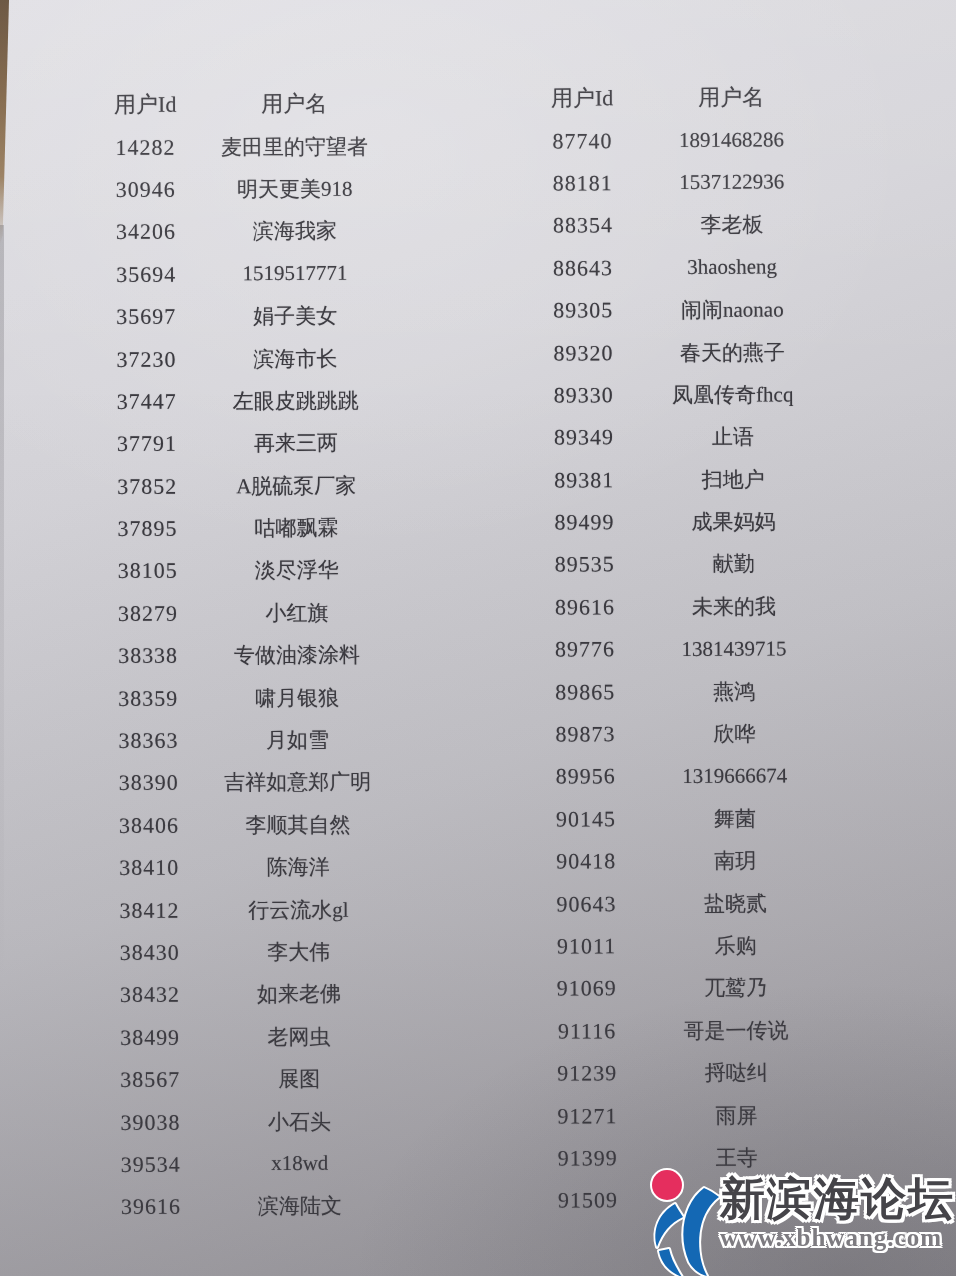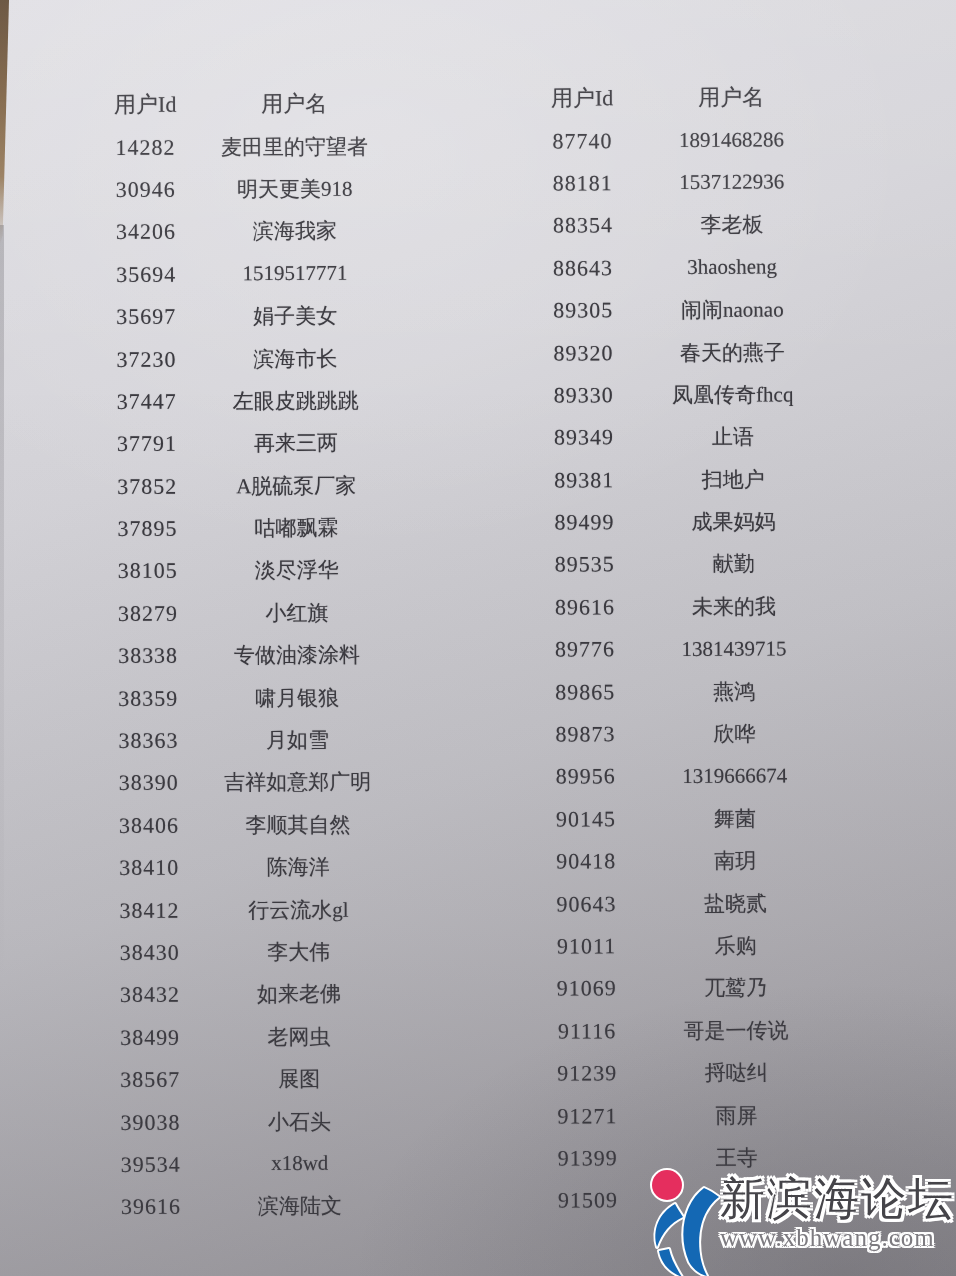--- a/index.html
+++ b/index.html
@@ -48,27 +48,27 @@
     position:absolute;inset:0;pointer-events:none;
     background:
       radial-gradient(ellipse 700px 420px at 88% 100%, rgba(55,53,60,0.20), rgba(55,53,60,0) 70%),
       linear-gradient(to bottom, rgba(255,255,255,0.10), rgba(0,0,0,0) 30%, rgba(74,72,79,0.10) 72%, rgba(64,62,69,0.20) 100%);
   }
   
   .watermark{position:absolute;left:636px;top:1154px;width:320px;height:122px;z-index:6;}
   .wm-logo{position:absolute;left:8px;top:10px;}
   .wm-text{position:absolute;left:84px;top:22px;font-family:"Liberation Sans","DejaVu Sans",sans-serif;}
   .wm-title{
-    font-size:45px;line-height:45px;font-weight:normal;letter-spacing:2px;color:#454449;
+    font-size:45px;line-height:45px;font-weight:bold;letter-spacing:2px;color:#454449;
     text-shadow:
       -3px -3px 0 #fff,3px -3px 0 #fff,-3px 3px 0 #fff,3px 3px 0 #fff,
       -3px 0 0 #fff,3px 0 0 #fff,0 -3px 0 #fff,0 3px 0 #fff;
   }
   .wm-url{
-    margin-top:4px;font-size:25px;line-height:26px;font-weight:normal;letter-spacing:1px;color:#7d7b80;
+    margin-top:4px;font-size:25px;line-height:26px;font-weight:bold;letter-spacing:1px;color:#7d7b80;
     font-family:"Liberation Serif","DejaVu Serif",serif;
     text-shadow:
       -2px -2px 0 #fff,2px -2px 0 #fff,-2px 2px 0 #fff,2px 2px 0 #fff,
       -2px 0 0 #fff,2px 0 0 #fff,0 -2px 0 #fff,0 2px 0 #fff;
   }
 </style>
 </head>
 <body>
 
 <div class="photo">

